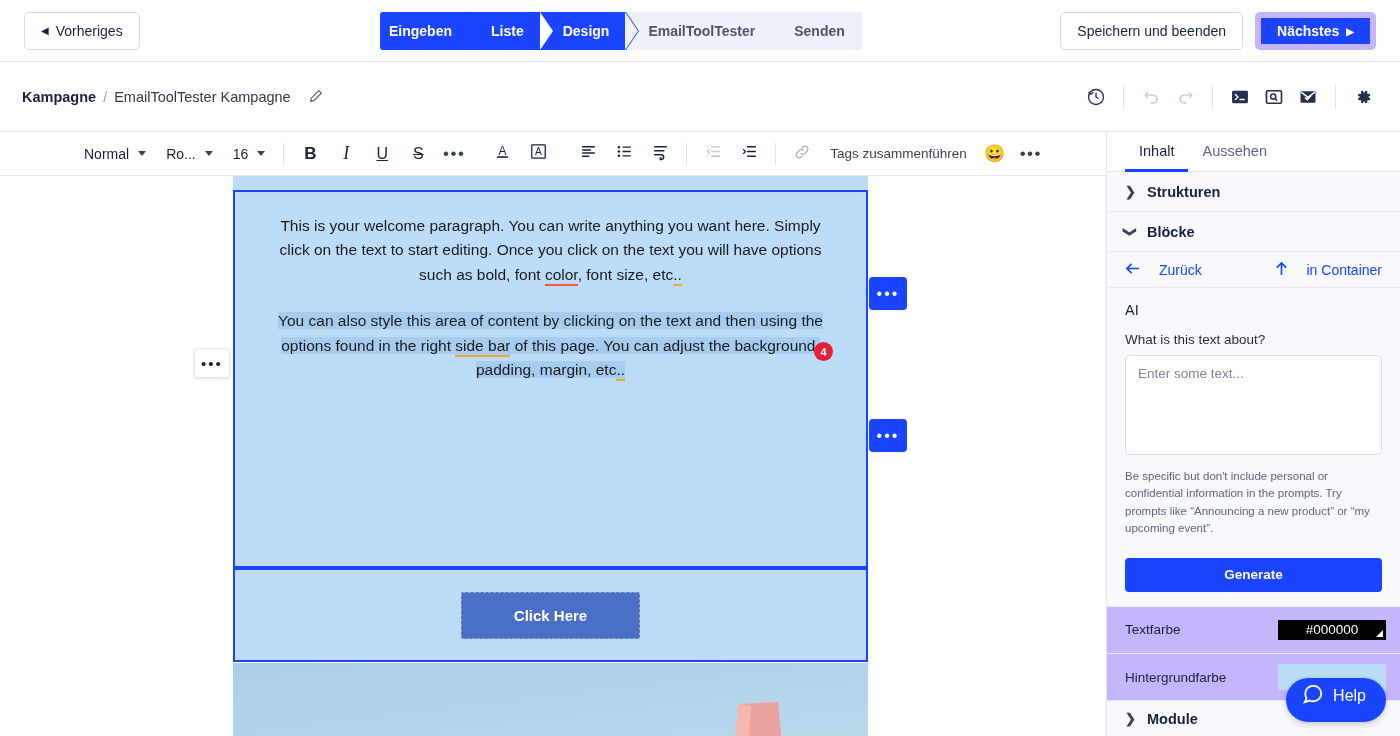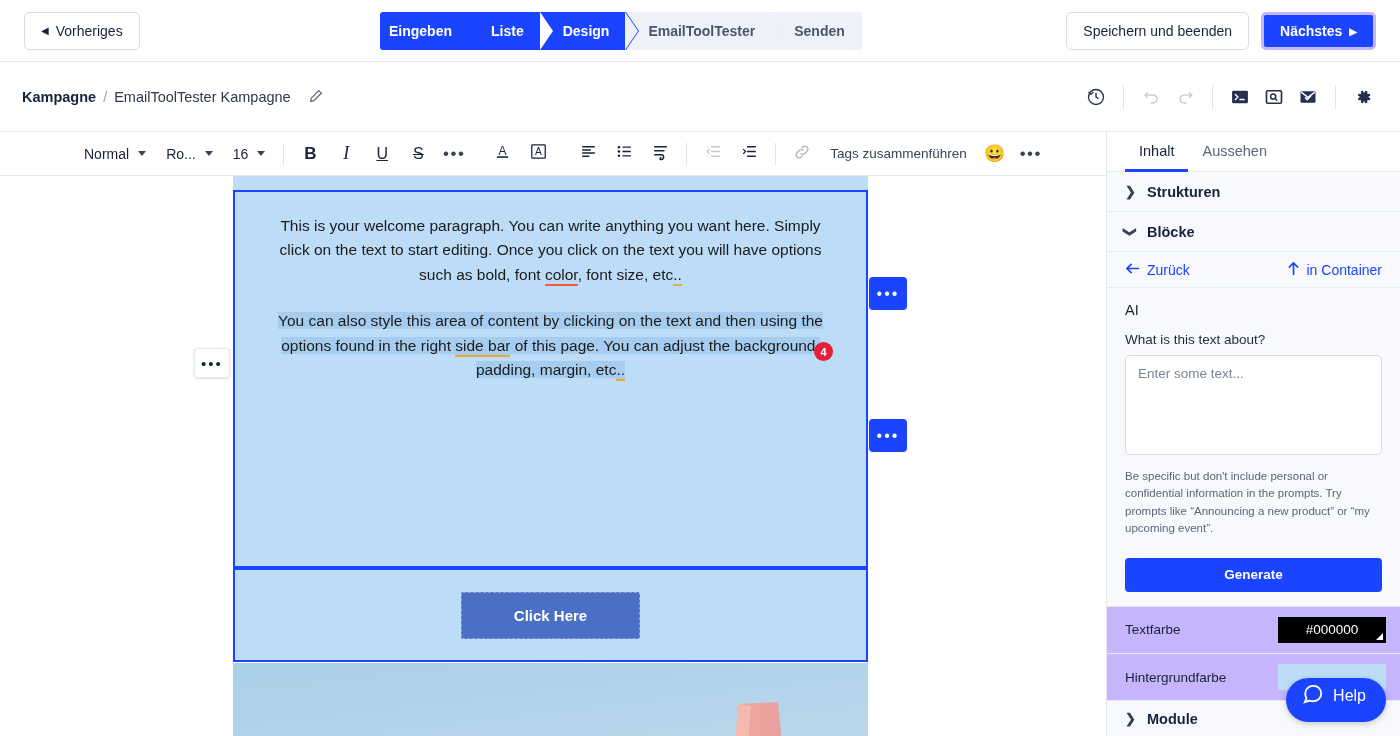--- a/index.html
+++ b/index.html
@@ -67,21 +67,21 @@
     position: absolute; right: 24px; top: 12px;
     display: flex; align-items: center; gap: 12px;
   }
   .btn-save {
     height: 38px; padding: 0 16px;
     background: #fff; border: 1px solid #d7dce5; border-radius: 5px;
     font-size: 14px; color: #17223b; cursor: pointer;
   }
   .btn-next {
     height: 38px; padding: 0 16px;
-    background: #1a44ff; border: 3px solid #c4b5fd; border-radius: 5px;
+    background: #1a44ff; border: 6px solid #c4b5fd; border-radius: 5px;
     font-size: 14px; font-weight: 700; color: #fff; cursor: pointer;
     display: flex; align-items: center; gap: 7px;
   }
 
   
   .subbar {
     position: absolute; left: 0; top: 62px; width: 1400px; height: 70px;
     background: #fff;
     border-bottom: 1px solid #e3e8ef;
     display: flex; align-items: center;
@@ -212,21 +212,21 @@
     cursor: pointer;
   }
   .chev { font-size: 13px; color: #3a4256; width: 10px; display:inline-block; }
 
   .navrow {
     height: 36px; display: flex; align-items: center; justify-content: space-between;
     padding: 0 18px; background: #f7f9fc;
     border-bottom: 1px solid #e6eaf1;
     font-size: 14px; color: #1a44ff;
   }
-  .navrow a { color: #1a44ff; text-decoration: none; cursor: pointer; display: flex; align-items: center; gap: 7px; }
+  .navrow a { color: #1a44ff; text-decoration: none; cursor: pointer; display: flex; align-items: center; gap: 19px; }
 
   .ai-wrap { padding: 14px 18px 0 18px; background: #f7f9fc; }
   .ai-title { font-size: 14.5px; color: #17223b; margin-bottom: 14px; }
   .ai-q { font-size: 13.5px; color: #1f2937; margin-bottom: 8px; }
   .ai-ta {
     width: 100%; height: 100px;
     border: 1px solid #d7dce5; border-radius: 5px;
     background: #fff; padding: 10px 12px;
     font-family: "Liberation Sans", sans-serif; font-size: 13.5px; color: #a16207;
     resize: none;
@@ -240,21 +240,21 @@
     font-family: "Liberation Sans", sans-serif;
   }
 
   .prow {
     height: 48px; display: flex; align-items: center; justify-content: space-between;
     padding: 0 14px 0 18px; background: #c4b5fd;
     border-top: 1px solid #e6eaf1; border-bottom: 1px solid #e6eaf1;
     font-size: 13.5px; color: #17223b;
   }
   .swatch-dark {
-    min-width: 108px; height: 26px; background: #000; color: #fff;
+    min-width: 108px; height: 20px; background: #000; color: #fff;
     font-size: 13.5px; display: flex; align-items: center; justify-content: center;
     position: relative; cursor: pointer;
   }
   .swatch-dark:after {
     content: ""; position: absolute; right: 3px; bottom: 3px;
     width: 0; height: 0; border-left: 7px solid transparent; border-bottom: 7px solid #fff;
   }
   .swatch-lite {
     min-width: 108px; height: 26px; background: #bcdcf8; cursor: pointer;
   }

